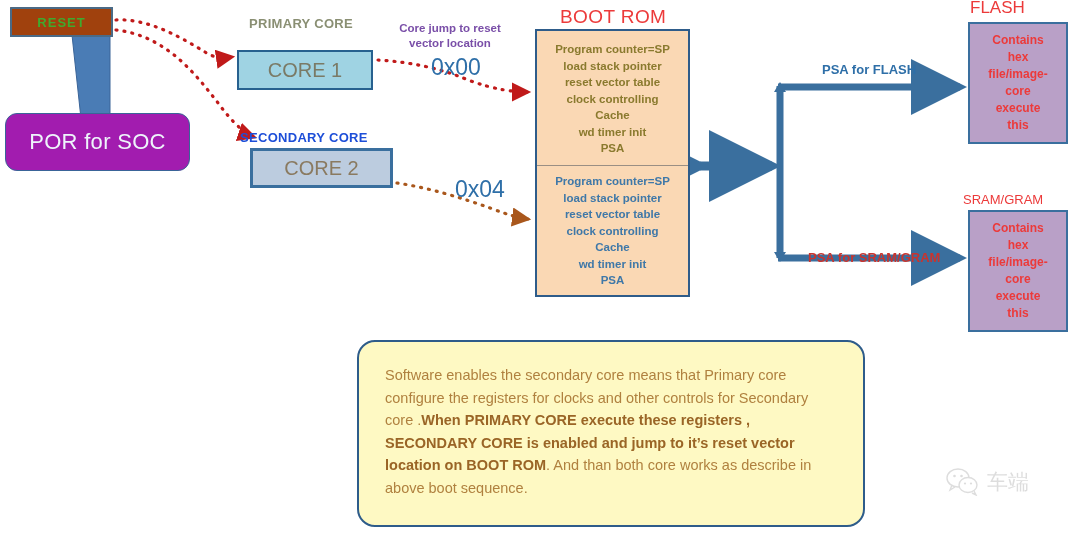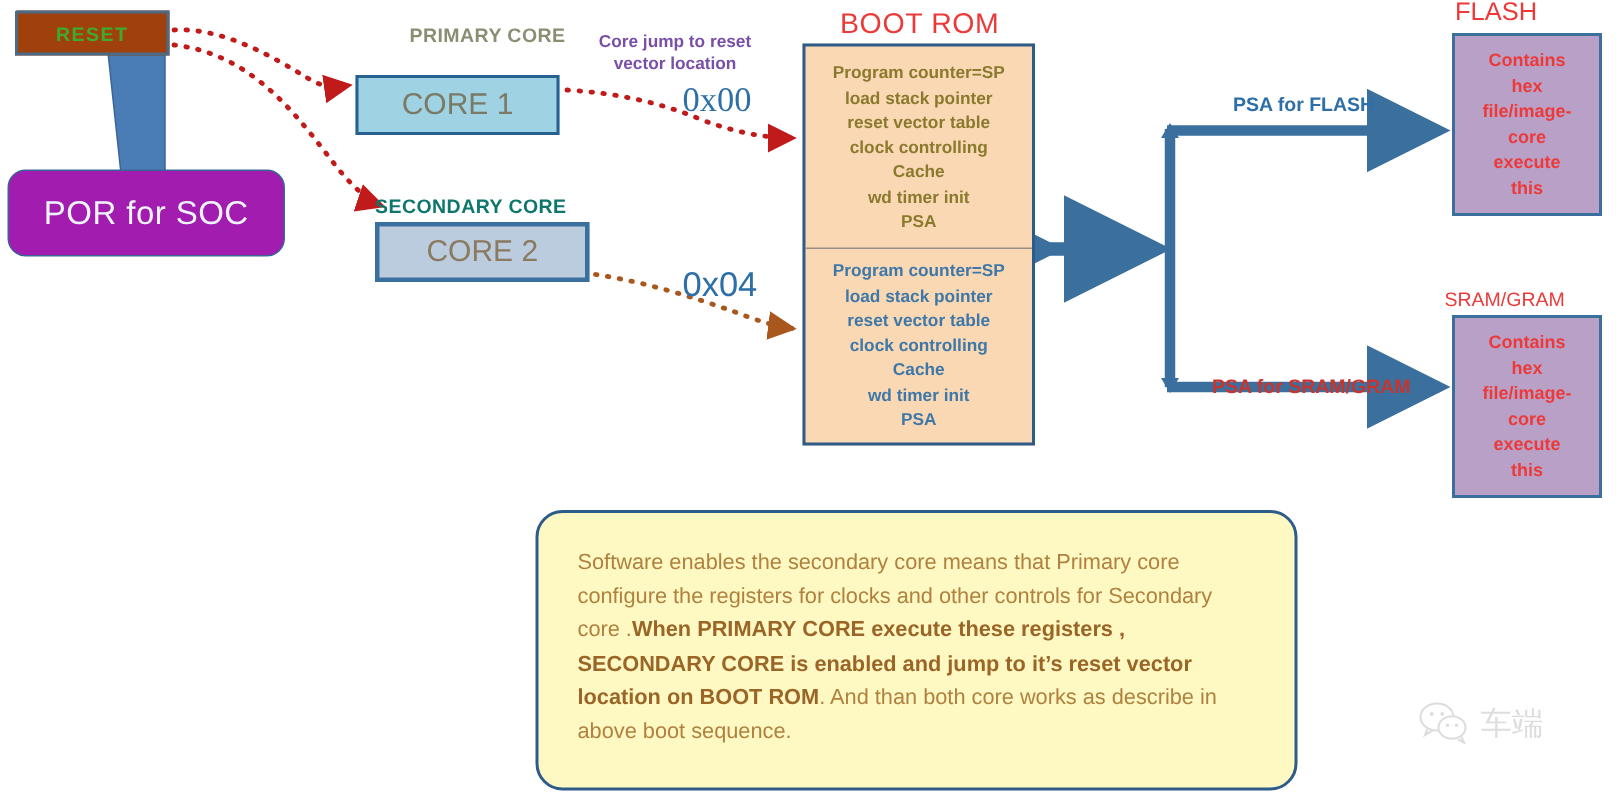--- a/index.html
+++ b/index.html
@@ -52,22 +52,22 @@
   }
 
   
   .core-title {
     font-size: 13px;
     font-weight: bold;
     color: #8a8f73;
     letter-spacing: 0.3px;
     white-space: nowrap;
   }
-  #primary-core-title { left: 249px; top: 16px; margin-left: 24px; }
-  #secondary-core-title { left: 250px; top: 130px; color:#0f766e; }
+  #primary-core-title { left: 249px; top: 16px; }
+  #secondary-core-title { left: 240px; top: 130px; color:#1d4ed8; }
 
   #core1-box {
     left: 237px; top: 50px;
     width: 136px; height: 40px;
     background: #9fd3e3;
     border: 2px solid #27618f;
     box-sizing: border-box;
     display: flex; align-items: center; justify-content: center;
   }
   #core1-box .lbl { font-size: 20px; color: #7a7a66; }
@@ -115,21 +115,21 @@
   }
   #rom-top .rom-line { color: #8a7a2e; }
   #rom-bottom .rom-line { color: #3f78a8; }
 
   
   .addr {
     font-size: 23px;
     color: #2e6fa8;
     white-space: nowrap;
   }
-  #addr-0x00 { left: 455px; top: 54px; font-family: Liberation Serif, serif; }
+  #addr-0x00 { left: 431px; top: 54px; }
   #addr-0x04 { left: 455px; top: 176px; }
 
   
   #core-jump-note {
     left: 396px; top: 21px;
     width: 108px;
     text-align: center;
     font-size: 11.5px;
     font-weight: bold;
     color: #7a4fa8;

